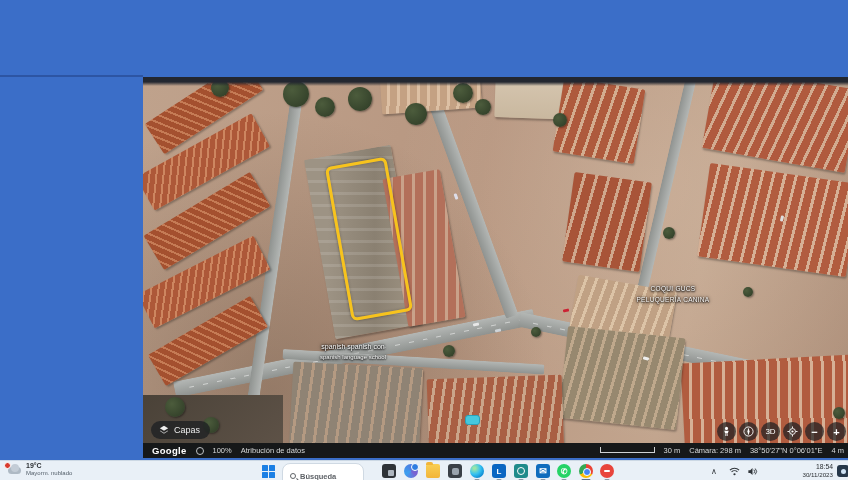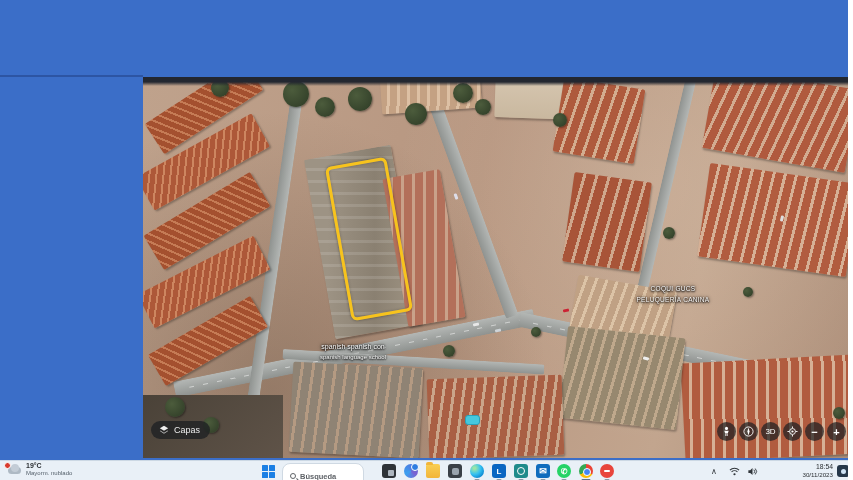--- a/index.html
+++ b/index.html
@@ -219,20 +219,32 @@
         </svg>
       </div>
       <div class="navbtn zoombtn">
         <span>−</span>
       </div>
       <div class="navbtn zoombtn">
         <span>+</span>
       </div>
     </div>
 
+    <div class="statusbar">
+      <span class="g-logo">Google</span>
+      <span class="shield-ico"></span>
+      <span>100%</span>
+      <span>Atribución de datos</span>
+      <span class="sb-spacer"></span>
+      <span class="scalebar"></span>
+      <span>30 m</span>
+      <span>Cámara: 298 m</span>
+      <span>38°50'27"N 0°06'01"E</span>
+      <span>4 m</span>
+    </div>
   </div>
 
   <div class="taskbar">
     <div class="weather">
       <span class="cloud">
           <span class="wbadge"></span>
         </span>
       <span class="wtext">
         <div class="wtemp">19°C</div>
         <div class="wcond">Mayorm. nublado</div>

